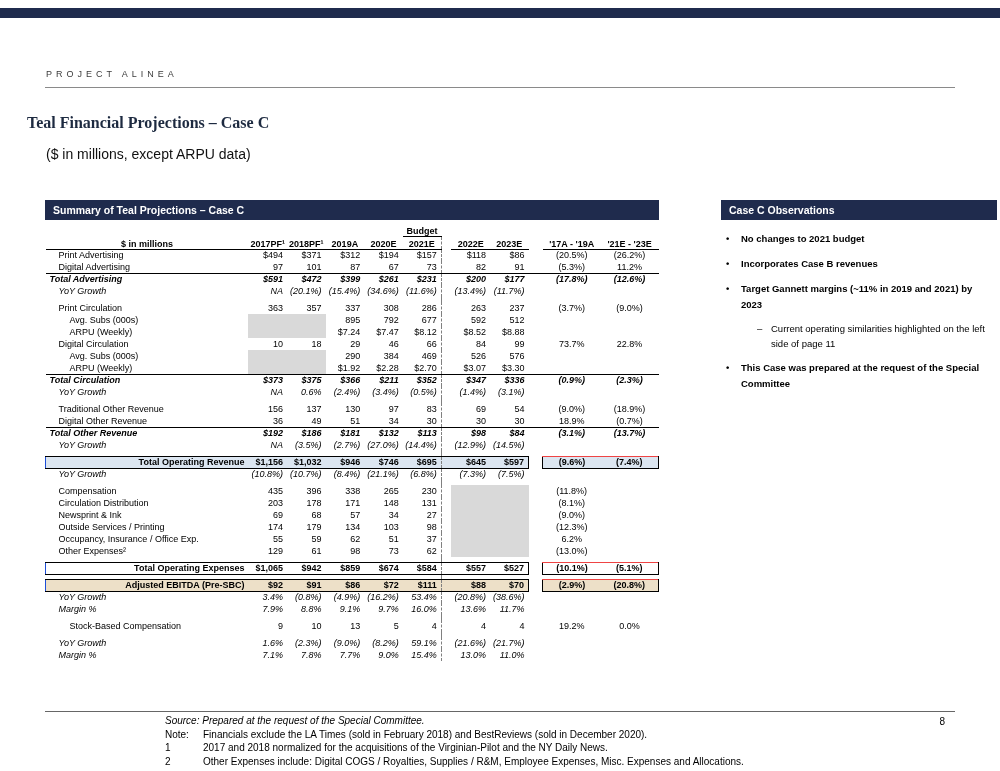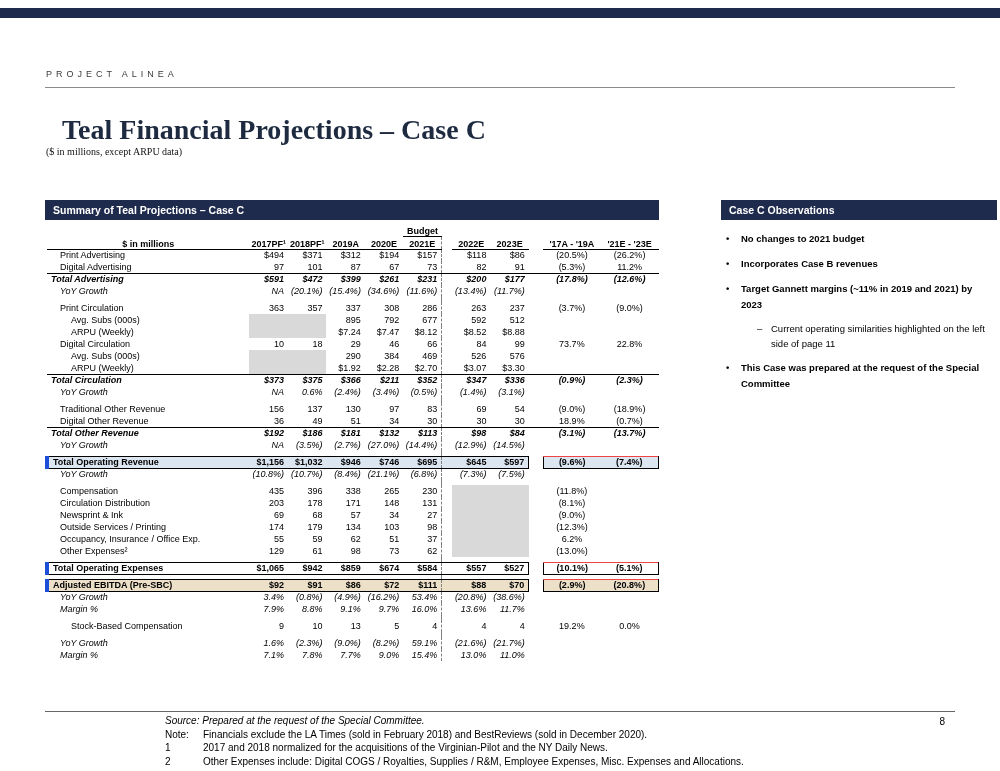--- a/index.html
+++ b/index.html
@@ -1,38 +1,38 @@
 <!DOCTYPE html>
 <html style="--navy: #1F2B4D; --hlblue: #DCE6F1; --hltan: #EDE0C8; --graycell: #D9D9D9;"><head>
 <meta charset="utf-8">
 <style>
   *{margin:0;padding:0;box-sizing:border-box;}
   html,body{width:1000px;height:771px;}
   body{background:#fff;font-family:"Liberation Sans",sans-serif;color:#000;position:relative;overflow:hidden;}
   .topbar{position:absolute;top:8px;left:0;width:1000px;height:10px;background:var(--navy,#1F2B4D);}
   .kicker{position:absolute;top:69px;left:46px;font-size:9px;letter-spacing:4px;color:#3a3a3a;}
   .head-rule{position:absolute;top:87px;left:45px;width:910px;border-top:1px solid #8a8a8a;}
-  .title{position:absolute;top:114px;left:62px;font-family:"Liberation Serif",serif;font-size:28px;font-weight:bold;color:#1d2a40;}
-  .subtitle{position:absolute;top:146px;left:46px;font-family:Liberation Serif, serif;font-size:10px;color:#111;}
+  .title{position:absolute;top:114px;left:27px;font-family:"Liberation Serif",serif;font-size:16px;font-weight:bold;color:#1d2a40;}
+  .subtitle{position:absolute;top:146px;left:46px;font-family:Liberation Sans, sans-serif;font-size:14px;color:#111;}
   .sec-header{background:var(--navy,#1F2B4D);color:#fff;font-size:10.5px;font-weight:bold;padding:4px 8px;}
   .table-wrap{position:absolute;top:200px;left:45px;width:614px;}
   table{border-collapse:collapse;margin-top:3px;width:100%;table-layout:fixed;}
   col.c-lab{width:200px;} col.c-y{width:38px;} col.c-g1{width:10px;} col.c-g2{width:14px;} col.c-cagr{width:57px;}
   td,th{font-size:9px;font-weight:normal;text-align:right;padding:0 4px 0 0;height:12px;white-space:nowrap;overflow:visible;vertical-align:middle;}
   th{height:13px;vertical-align:bottom;}
   .lab{text-align:left;}
   .hd{font-weight:bold;text-align:center;padding:0 2px;}
   .u{border-bottom:1px solid #000;}
   .cagr{text-align:center;padding:0 2px;}
   .ind0{padding-left:4px;} .ind1{padding-left:13px;} .ind2{padding-left:24px;}
   .r-total td{font-weight:bold;font-style:italic;border-top:1px solid #000;}
   .r-yoy td{font-style:italic;}
   .r-box td{font-weight:bold;}
   .bx{border-top:1px solid #000;border-bottom:1px solid #000;}
-  .bxl{border-left:4px solid #1d4ed8;}
+  .bxl{border-left:1px solid #1d4ed8;text-align:right;}
   .bxr{border-right:1px solid #000;}
   .cb{border-top:1px solid #ef4444;border-bottom:1px solid #000;}
   .cbl{border-left:1px solid #000;}
   .cbr{border-right:1px solid #000;}
   .v-blue .bx,.v-blue .cb{background:var(--hlblue,#DCE6F1);}
   .v-tan .bx,.v-tan .cb{background:var(--hltan,#EDE0C8);}
   .gray{background:var(--graycell,#D9D9D9);}
   .dash{border-left:1px dashed #808080;}
   .sp td{height:5px;}
   .gap{padding:0;}

